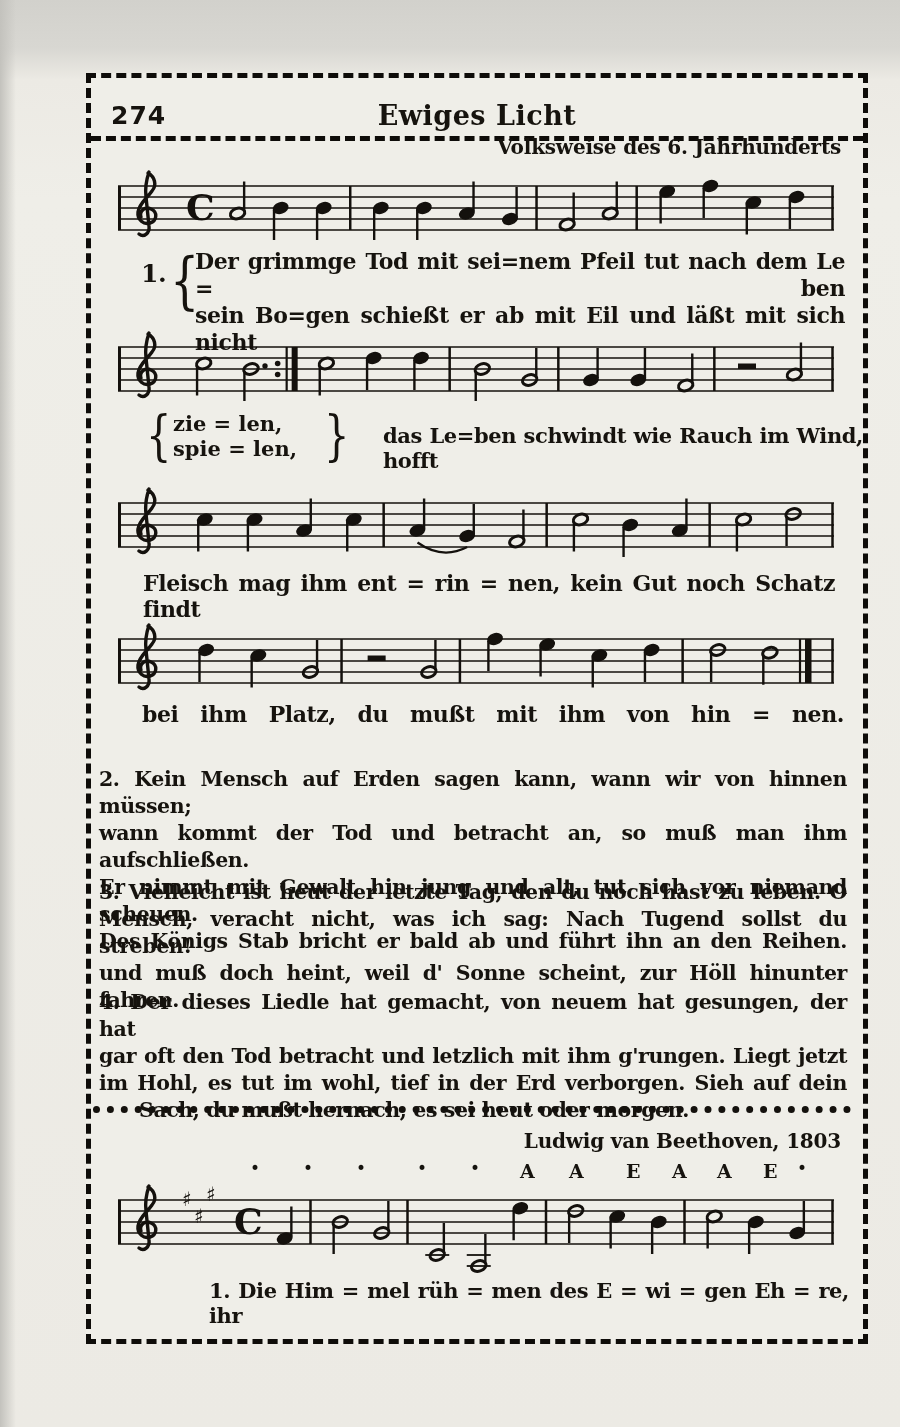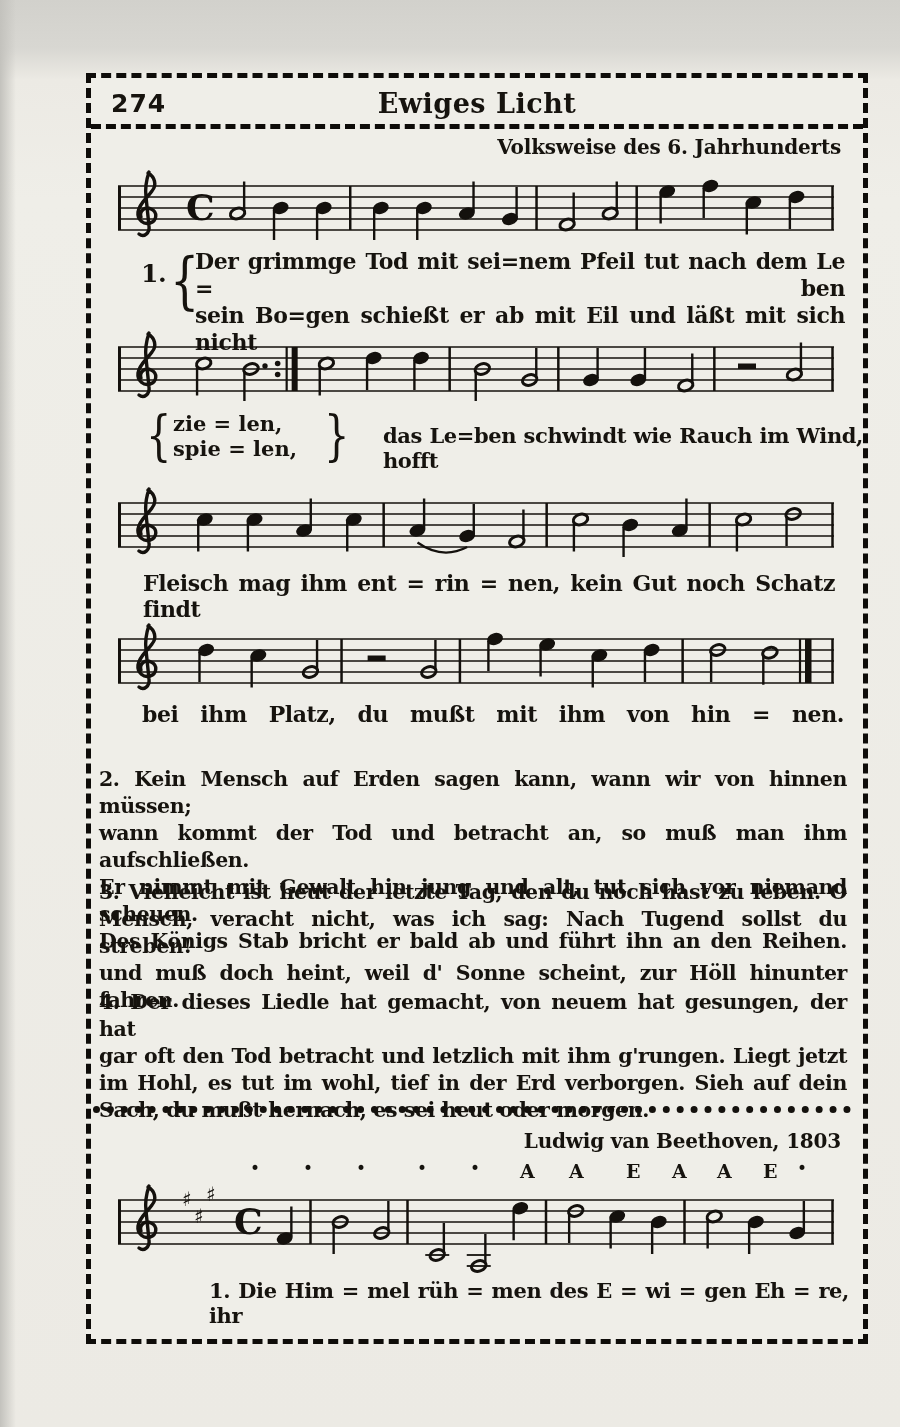--- a/index.html
+++ b/index.html
@@ -4,21 +4,21 @@
 <style>
   html,body{margin:0;padding:0;}
   body{width:900px;height:1427px;background:#e7e6e0;overflow:hidden;
        font-family:"DejaVu Serif", serif; color:#16130e;}
   .scan{position:relative;width:900px;height:1427px;
         background:linear-gradient(180deg,#d2d1cc 0,#d8d7d2 48px,#eceae4 80px,#efeee8 200px,#eceae4 100%);}
   .edge-shade{position:absolute;left:0;top:0;width:16px;height:100%;
         background:linear-gradient(90deg,#c3c2bd,rgba(236,234,228,0));}
   .page-frame{position:absolute;left:86px;top:73px;width:772px;height:1261px;
         border:5px dashed #0e0c09;background:#efeee8;box-sizing:content-box;}
-  .hdr{position:absolute;left:0;top:4px;width:772px;height:42px;
+  .hdr{position:absolute;left:0;top:16px;width:772px;height:42px;
         border-bottom:5px dashed #0e0c09;text-decoration:underline;}
   .hdr-num{position:absolute;left:20px;top:7px;font-family:"DejaVu Sans",sans-serif;
         font-weight:700;font-size:25px;letter-spacing:1px;}
   .hdr-title{position:absolute;left:0;width:100%;top:6px;text-align:center;
         font-weight:700;font-size:27px;letter-spacing:.5px;}
   .attr{position:absolute;right:22px;font-weight:700;font-size:20px;letter-spacing:-.2px;}
   .stave{position:absolute;}
   .lyr{position:absolute;font-weight:700;letter-spacing:-.4px;color:#16130e;}
   .just{text-align:justify;text-align-last:justify;}
   .v1block{top:170px;left:104px;width:650px;font-size:22px;line-height:27px;}
@@ -28,21 +28,21 @@
   .altbrace-o{left:55px;top:326px;font-size:40px;transform:scaleY(1.35);transform-origin:top;}
   .altbrace-c{left:233px;top:326px;font-size:40px;transform:scaleY(1.35);transform-origin:top;}
   .altstack{position:absolute;left:82px;top:333px;width:145px;font-weight:700;
         font-size:21px;line-height:25px;}
   .l3{left:292px;top:345px;width:480px;font-size:21px;}
   .l4{left:52px;top:492px;width:692px;font-size:22px;}
   .l5{left:51px;top:623px;width:702px;font-size:22px;}
   .verse{position:absolute;left:8px;width:748px;font-weight:700;font-size:20.5px;
         line-height:27px;letter-spacing:-.4px;}
   .vline{text-align:justify;text-align-last:justify;}
-  .vline.nolast{text-align-last:left;}
+  .vline.nolast{text-align-last:left;margin-left:40px;}
   .divider{position:absolute;left:2px;top:1028px;width:758px;height:0;
         border-top:7px dotted #14110d;}
   .chordrow{position:absolute;left:0;top:1082px;width:762px;height:22px;}
   .chord{position:absolute;top:0;font-weight:700;font-size:19px;font-family:"DejaVu Serif",serif;}
   .rdot{position:absolute;top:-2px;font-size:17px;font-family:"DejaVu Sans",sans-serif;}
   .l6{left:118px;top:1200px;width:640px;font-size:21px;}
 </style>
 </head>
 <body>
 

